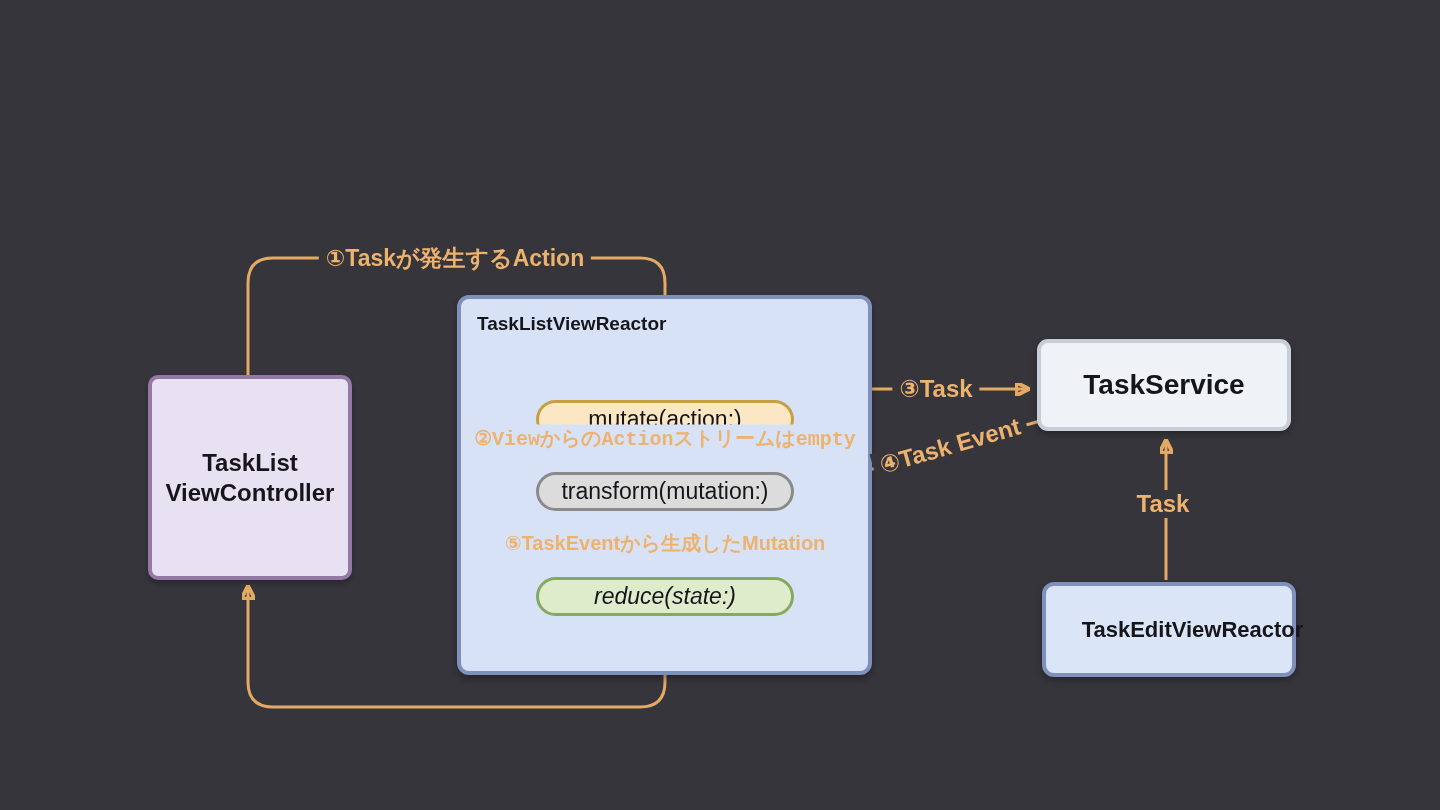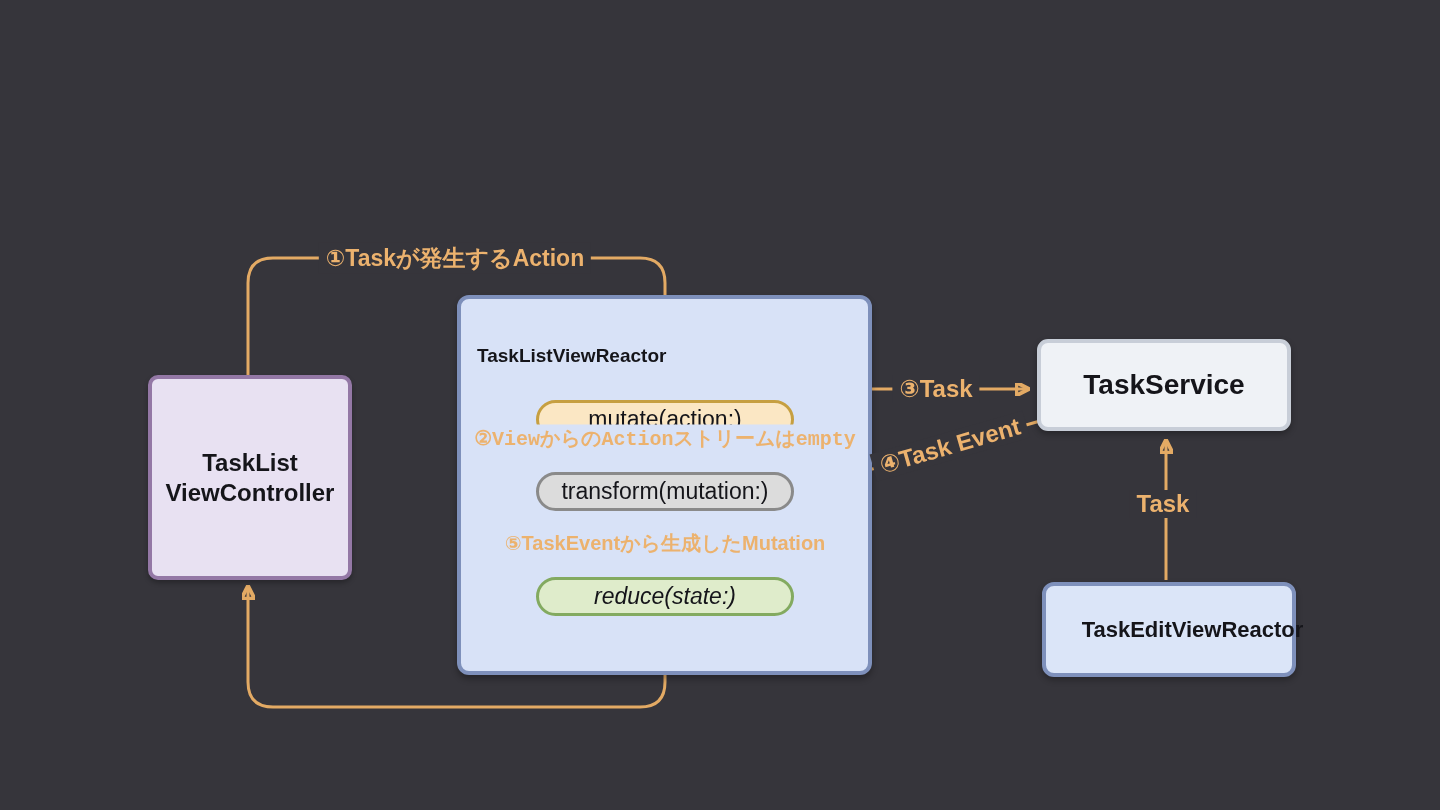--- a/index.html
+++ b/index.html
@@ -64,21 +64,21 @@
   .reactor-box {
     left: 457px; top: 295px; width: 415px; height: 380px;
     background: var(--reactor-fill);
     border: 4px solid var(--reactor-border);
     border-radius: 12px;
     box-shadow: 0 4px 6px rgba(0,0,0,0.3);
   }
   .reactor-title {
     position: absolute;
     left: 477px; top: 313px;
-    font-weight: 700; font-size: 19px; color: #15151a; margin-top: 32px;
+    font-weight: 700; font-size: 19px; color: #15151a;
   }
   .pill {
     position: absolute;
     left: 536px; width: 258px; height: 39px;
     border-radius: 20px;
     display: flex; align-items: center; justify-content: center;
     font-size: 23px; color: #15151a;
   }
   .pill-mutate { top: 368px; background: var(--mutate-fill); border: 3px solid var(--mutate-border); margin-top: 32px; }
   .pill-transform { top: 472px; background: var(--transform-fill); border: 3px solid var(--transform-border); }

